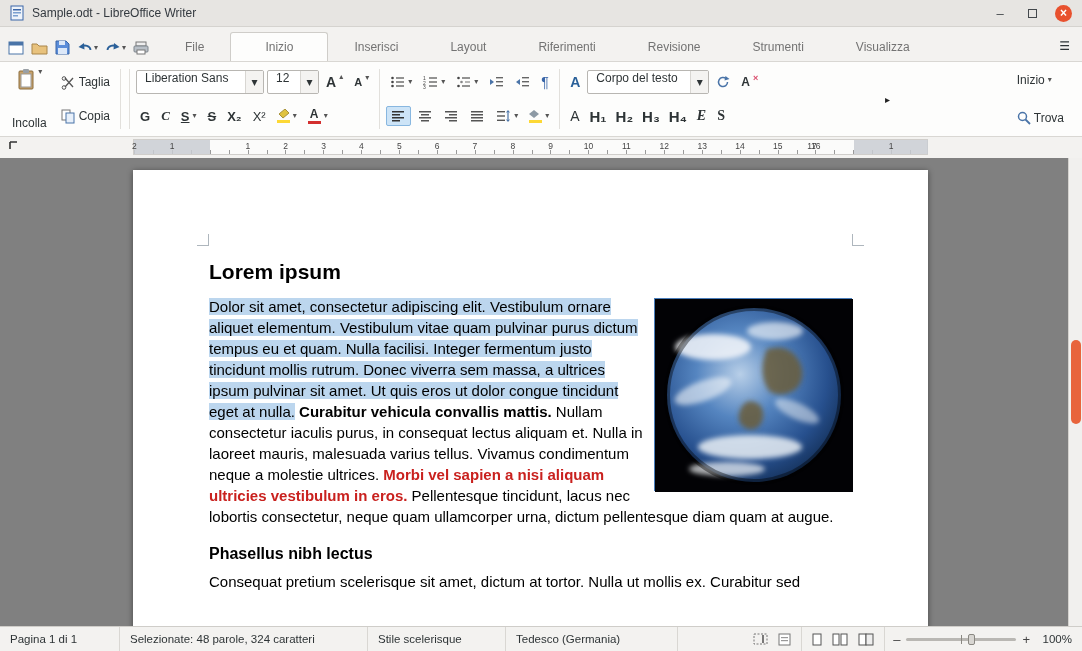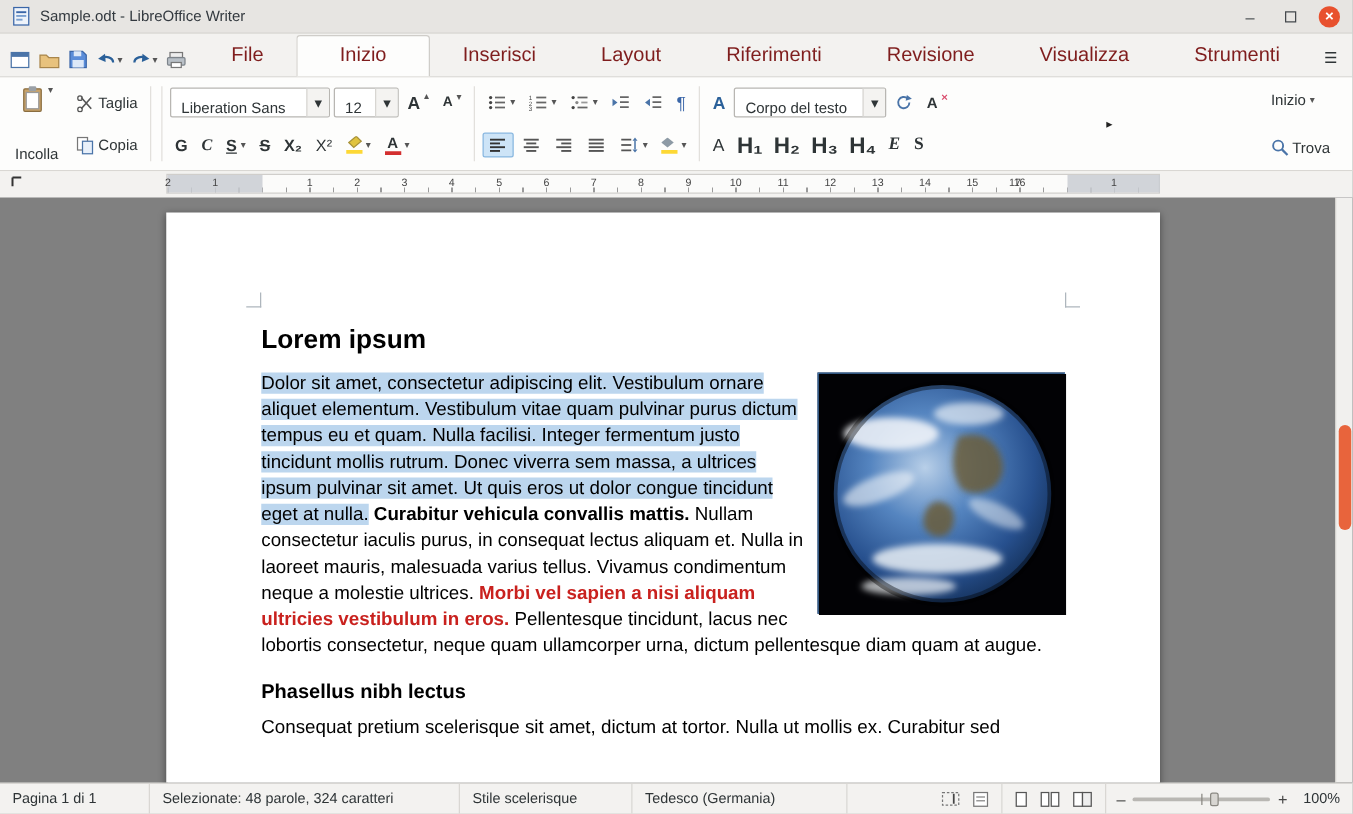--- a/index.html
+++ b/index.html
@@ -14,43 +14,43 @@
   .win-controls{margin-left:auto;display:flex;align-items:center;gap:14px;padding-right:4px}
   .wc{width:18px;height:18px;display:flex;align-items:center;justify-content:center;font-size:13px;color:#44484c;cursor:default}
   .wc.max span{width:9px;height:9px;border:1px solid #44484c;display:inline-block}
   .wc.close{background:#e8512e;border-radius:50%;width:17px;height:17px;color:#fff;font-weight:bold;font-size:12px}
 
   
   .tabrow{height:35px;background:#f3f2f0;display:flex;align-items:flex-end;flex:0 0 35px;border-bottom:1px solid #d9d7d3}
   .quickicons{display:flex;align-items:center;gap:7px;padding:0 10px 6px 8px}
   .qi{display:flex;align-items:center;gap:1px}
   .tabs{display:flex;align-items:flex-end;flex:1}
-  .tab{padding:7px 26px;font-size:16px;color:#7f1d1d;cursor:default}
+  .tab{padding:7px 26px;font-size:12px;color:#737373;cursor:default}
   .tab.active{background:#fdfdfc;border:1px solid #cfcdc9;border-bottom:none;border-radius:3px 3px 0 0;padding:7px 34px}
   .hamburger{margin-left:auto;padding:0 12px 8px 0}
 
   
   .toolbar{height:75px;background:#fdfdfc;display:flex;align-items:stretch;padding:4px 6px;gap:4px;flex:0 0 75px;border-bottom:1px solid #d9d7d3}
   .sep{width:1px;background:#e2e0dc;margin:3px 2px}
   .grp{display:flex;flex-direction:column;justify-content:space-between;padding:1px 0}
   .row{display:flex;align-items:center;gap:3px;height:30px}
   .btn{display:flex;align-items:center;gap:3px;padding:2px 4px;border-radius:2px;cursor:default}
   .btn.on{background:#cde4f7;border:1px solid #88b7e0}
   .lbl{font-size:12px;color:#2e3436}
   .glyph{font-size:13px;font-weight:bold;color:#2e3436}
   .dd{font-size:8px;color:#555;line-height:1}
   .bigpaste{display:flex;flex-direction:column;align-items:center;justify-content:space-between;padding:2px 6px}
-  .combo{display:flex;align-items:flex-end;border:1px solid #b8b6b2;background:#fff;height:24px;border-radius:2px}
+  .combo{display:flex;align-items:flex-start;border:1px solid #b8b6b2;background:#fff;height:24px;border-radius:2px}
   .combo .val{padding:0 8px;font-size:12px;white-space:nowrap}
   .combo .arrow{width:18px;height:100%;display:flex;align-items:center;justify-content:center;border-left:1px solid #d8d6d2;background:#f4f3f1}
   .colorbar{display:flex;flex-direction:column;align-items:center;line-height:1}
   .colorbar .bar{width:13px;height:3px;margin-top:1px}
   .serifE{font-family:"Liberation Serif",serif;font-style:italic;font-size:14px;font-weight:bold}
   .serifS{font-family:"Liberation Serif",serif;font-weight:bold;font-size:14px}
-  .hbtn{font-size:18px;font-weight:bold;padding:2px 3px}
+  .hbtn{font-size:15px;font-weight:bold;padding:2px 3px}
   .overflow-arrow{align-self:center;font-size:10px;color:#222;padding:0 2px}
   .rightgrp{margin-left:auto;display:flex;flex-direction:column;justify-content:space-between;padding:2px 8px 2px 0;align-items:flex-start}
 
   
   .rulerrow{height:21px;background:#f3f2f0;position:relative;flex:0 0 21px}
   .tabstop{position:absolute;left:8px;top:3px}
   .ruler-track{position:absolute;left:133px;top:2px;width:795px;height:16px;background:#fbfbfa;border:1px solid #d0cecb;
     background-image:repeating-linear-gradient(90deg,#9a9a9a 0 1px,transparent 1px 18.93px);
     background-size:auto 4px;background-position:0 10px;background-repeat:repeat-x}
   .ruler-margin{position:absolute;top:0;height:100%;background:#c9cdd2;opacity:.85}
@@ -150,22 +150,22 @@
           </svg>
       </span>
     </div>
     <div class="tabs">
       <span class="tab">File</span>
       <span class="tab active">Inizio</span>
       <span class="tab">Inserisci</span>
       <span class="tab">Layout</span>
       <span class="tab">Riferimenti</span>
       <span class="tab">Revisione</span>
+      <span class="tab">Strumenti</span>
       <span class="tab">Visualizza</span>
-      <span class="tab">Strumenti</span>
     </div>
     <span class="hamburger">☰</span>
   </div>
 
   <div class="toolbar">
 
     <div class="grp bigpaste btn">
       <span style="display:flex;align-items:flex-start;gap:2px">
         <svg width="20" height="22">
             <rect x="3" y="3" width="14" height="18" rx="1" fill="#c9a36a" stroke="#8a6d3f"></rect>

